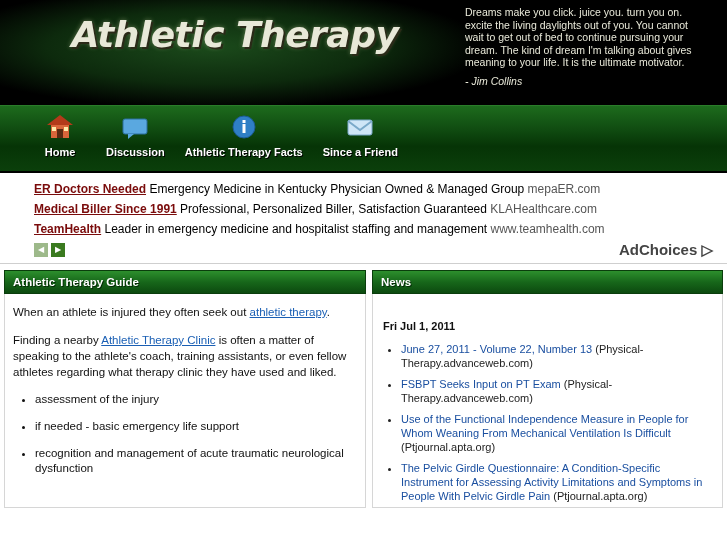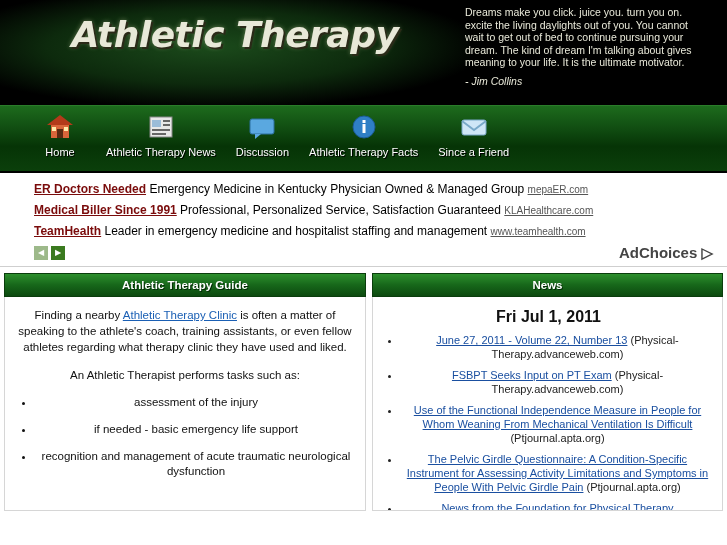--- a/index.html
+++ b/index.html
@@ -88,21 +88,21 @@
     align-items: center;
     justify-content: flex-start;
     padding: 6px 10px 0 10px;
     cursor: pointer;
     min-width: 52px;
   }
   .nav-label {
     margin-top: 4px;
     color: #ffffff;
     font-size: 11px;
-    font-weight: normal;
+    font-weight: bold;
     white-space: nowrap;
     text-shadow: 1px 1px 0 #000;
   }
   .nav-icon {
     width: 30px;
     height: 30px;
     display: block;
   }
 
   
@@ -120,22 +120,21 @@
     overflow: hidden;
   }
   .ad-title {
     color: #7a0b0b;
     font-weight: bold;
     text-decoration: underline;
     cursor: pointer;
   }
   .ad-url {
     color: #555;
-    font-size: 10px;
-    text-decoration: underline;
+    font-size: 12px;
     cursor: pointer;
   }
   .ads-footer {
     display: flex;
     align-items: center;
     justify-content: space-between;
     padding: 2px 2px 2px 0;
   }
   .arrows { display: flex; gap: 3px; }
   .arrow-btn {
@@ -156,21 +155,20 @@
     font-weight: bold;
   }
 
   
   .content {
     display: flex;
     gap: 6px;
     padding: 6px 4px 0 4px;
     box-sizing: border-box;
     height: 253px;
-    text-align: center;
   }
   .col-left { width: 363px; }
   .col-right { width: 352px; }
 
   .panel-head {
     background: linear-gradient(to bottom, #2d8f2d 0%, #17671a 50%, #0c4a0f 100%);
     color: #ffffff;
     font-weight: bold;
     font-size: 11.5px;
     padding: 5px 8px;
@@ -199,37 +197,36 @@
     padding-left: 22px;
   }
   ul.tasks li {
     margin-bottom: 12px;
     line-height: 15px;
   }
 
   
   .news-date {
     font-weight: bold;
-    font-size: 16px;
-    margin: 2px 0 8px 2px;
+    font-size: 11px;
+    margin: 14px 0 8px 2px;
   }
   ul.news-list {
     margin: 0;
     padding-left: 20px;
     list-style: disc;
   }
   ul.news-list li {
     margin-bottom: 7px;
     line-height: 14px;
     font-size: 11px;
     color: #222;
   }
   ul.news-list a {
     color: #1a4fa0;
-    text-decoration: underline;
     cursor: pointer;
   }
   .src { color: #222; }
 </style>
 </head>
 <body>
 
 <div class="page">
 
   <div class="masthead">
@@ -251,33 +248,20 @@
           <polygon points="15,3 28,13 2,13" fill="#b33a1a"></polygon>
           <rect x="6" y="13" width="18" height="13" fill="#d9663a"></rect>
           <rect x="12" y="17" width="6" height="9" fill="#5a2a12"></rect>
           <rect x="7" y="15" width="4" height="4" fill="#ffe9a8"></rect>
           <rect x="19" y="15" width="4" height="4" fill="#ffe9a8"></rect>
         </svg>
       </span>
       <span class="nav-label">Home</span>
     </div>
 
-    <div class="nav-item">
-      <span class="nav-icon">
-        <svg width="30" height="30" viewBox="0 0 30 30">
-          <rect x="4" y="5" width="22" height="20" fill="#e8e8e8" stroke="#888"></rect>
-          <rect x="6" y="8" width="9" height="7" fill="#9bbcd8"></rect>
-          <rect x="17" y="8" width="7" height="2" fill="#666"></rect>
-          <rect x="17" y="12" width="7" height="2" fill="#666"></rect>
-          <rect x="6" y="17" width="18" height="2" fill="#666"></rect>
-          <rect x="6" y="21" width="14" height="2" fill="#666"></rect>
-        </svg>
-      </span>
-      <span class="nav-label">Athletic Therapy News</span>
-    </div>
 
 
     <div class="nav-item">
       <span class="nav-icon">
         <svg width="30" height="30" viewBox="0 0 30 30">
           <rect x="3" y="7" width="24" height="15" rx="2" fill="#5aa8e0" stroke="#2a6f9e"></rect>
           <polygon points="8,22 8,27 14,22" fill="#5aa8e0"></polygon>
         </svg>
       </span>
       <span class="nav-label">Discussion</span>
@@ -310,21 +294,21 @@
   <div class="ads">
 
     <div class="ad-row">
       <span class="ad-title">ER Doctors Needed</span>
       <span>Emergency Medicine in Kentucky Physician Owned &amp; Managed Group</span>
       <span class="ad-url">mepaER.com</span>
     </div>
 
     <div class="ad-row">
       <span class="ad-title">Medical Biller Since 1991</span>
-      <span>Professional, Personalized Service, Satisfaction Guaranteed</span>
+      <span>Professional, Personalized Biller, Satisfaction Guaranteed</span>
       <span class="ad-url">KLAHealthcare.com</span>
     </div>
 
     <div class="ad-row">
       <span class="ad-title">TeamHealth</span>
       <span>Leader in emergency medicine and hospitalist staffing and management</span>
       <span class="ad-url">www.teamhealth.com</span>
     </div>
 
     <div class="ads-footer">
@@ -336,23 +320,25 @@
     </div>
 
   </div>
 
   <div class="content">
 
     <div class="col-left">
       <div class="panel-head">Athletic Therapy Guide</div>
       <div class="panel-body">
         <p>
+          <span>When an athlete is injured they often seek out </span><a class="inline">athletic therapy</a><span>.</span>
+        </p>
+        <p>
           <span>Finding a nearby </span><a class="inline">Athletic Therapy Clinic</a><span> is often a matter of speaking to the athlete's coach, training assistants, or even fellow athletes regarding what therapy clinic they have used and liked.</span>
         </p>
-        <p>An Athletic Therapist performs tasks such as:</p>
         <ul class="tasks">
           <li>assessment of the injury</li>
           <li>if needed - basic emergency life support</li>
           <li>recognition and management of acute traumatic neurological dysfunction</li>
 
         </ul>
       </div>
     </div>
 
     <div class="col-right">

